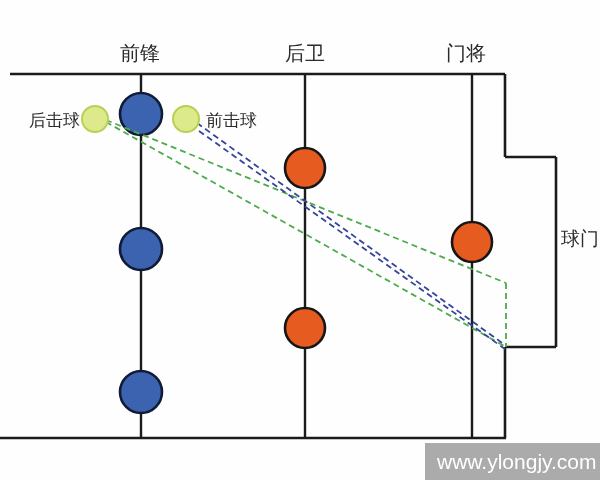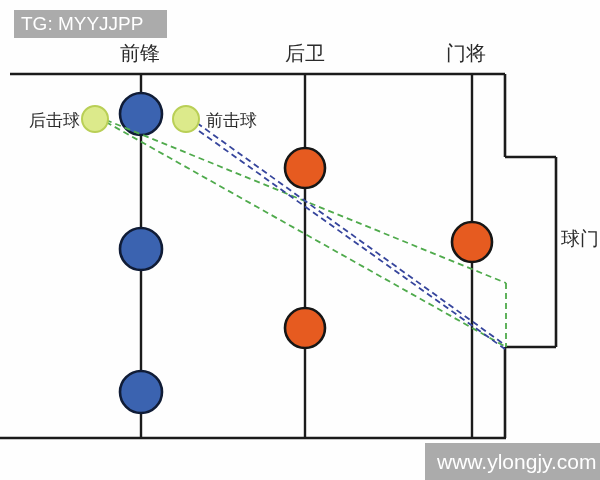--- a/index.html
+++ b/index.html
@@ -54,15 +54,14 @@
       <line x1="106" y1="122" x2="506" y2="347" stroke="#4faa4c" stroke-width="1.8" stroke-dasharray="6 4"></line>
       <line x1="506" y1="283" x2="506" y2="347" stroke="#4faa4c" stroke-width="1.8" stroke-dasharray="6 4"></line>
       <line x1="197" y1="123" x2="505" y2="345" stroke="#36459c" stroke-width="1.8" stroke-dasharray="6 4"></line>
       <line x1="199" y1="131" x2="505" y2="349" stroke="#36459c" stroke-width="1.8" stroke-dasharray="6 4"></line>
       <circle cx="95" cy="119" r="13" fill="#dcea8b" stroke="#b9cf56" stroke-width="2"></circle>
       <text x="80" y="126" text-anchor="end" class="ball-label">后击球</text>
       <circle cx="186" cy="119" r="13" fill="#dcea8b" stroke="#b9cf56" stroke-width="2"></circle>
       <text x="206" y="126" text-anchor="start" class="ball-label">前击球</text>
       <text x="561" y="245" class="goal-label">球门</text>
     </svg>
-  <div class="badge tg">TG: MYYJJPP</div>
   <div class="badge site">www.ylongjy.com</div>
 </div>
 
 </body></html>

